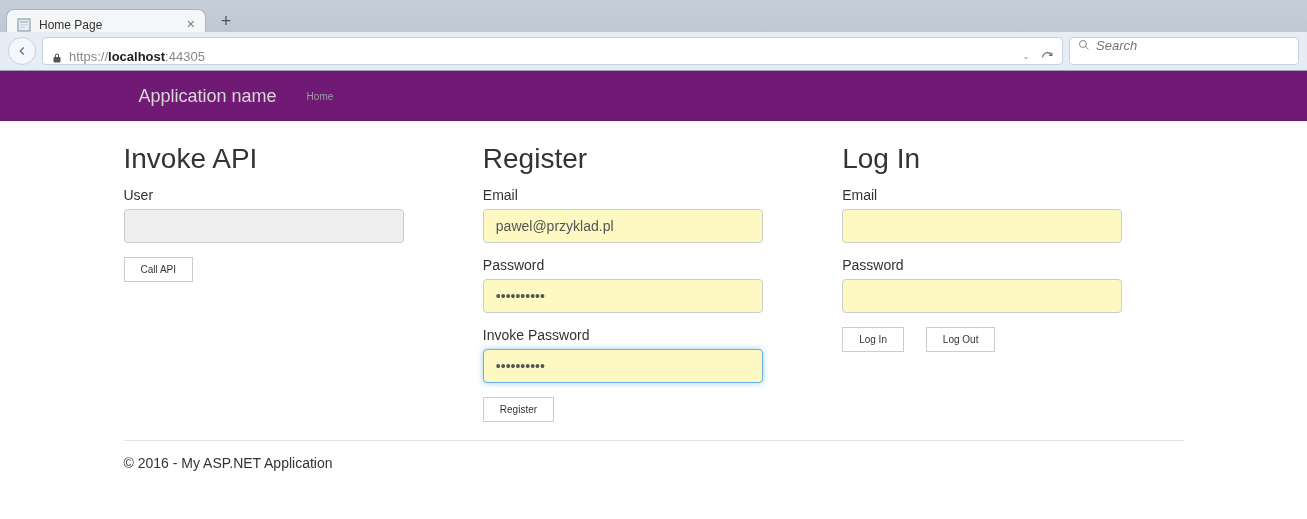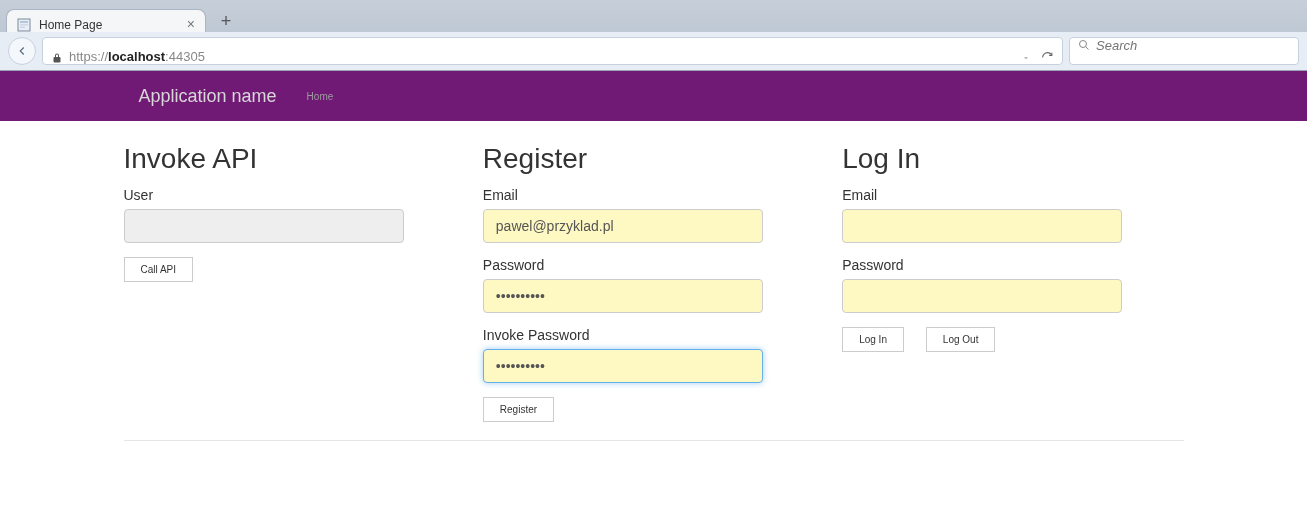--- a/index.html
+++ b/index.html
@@ -177,13 +177,14 @@
       <div class="form-group">
         <label>Password</label>
         <input class="form-control" type="text" value="" style="">
       </div>
       <button class="btn">Log In</button>
       <button class="btn">Log Out</button>
     </div>
   </div>
 
   <hr>
+  <footer>© 2016 - My ASP.NET Application</footer>
 </div>
 
 </body></html>

